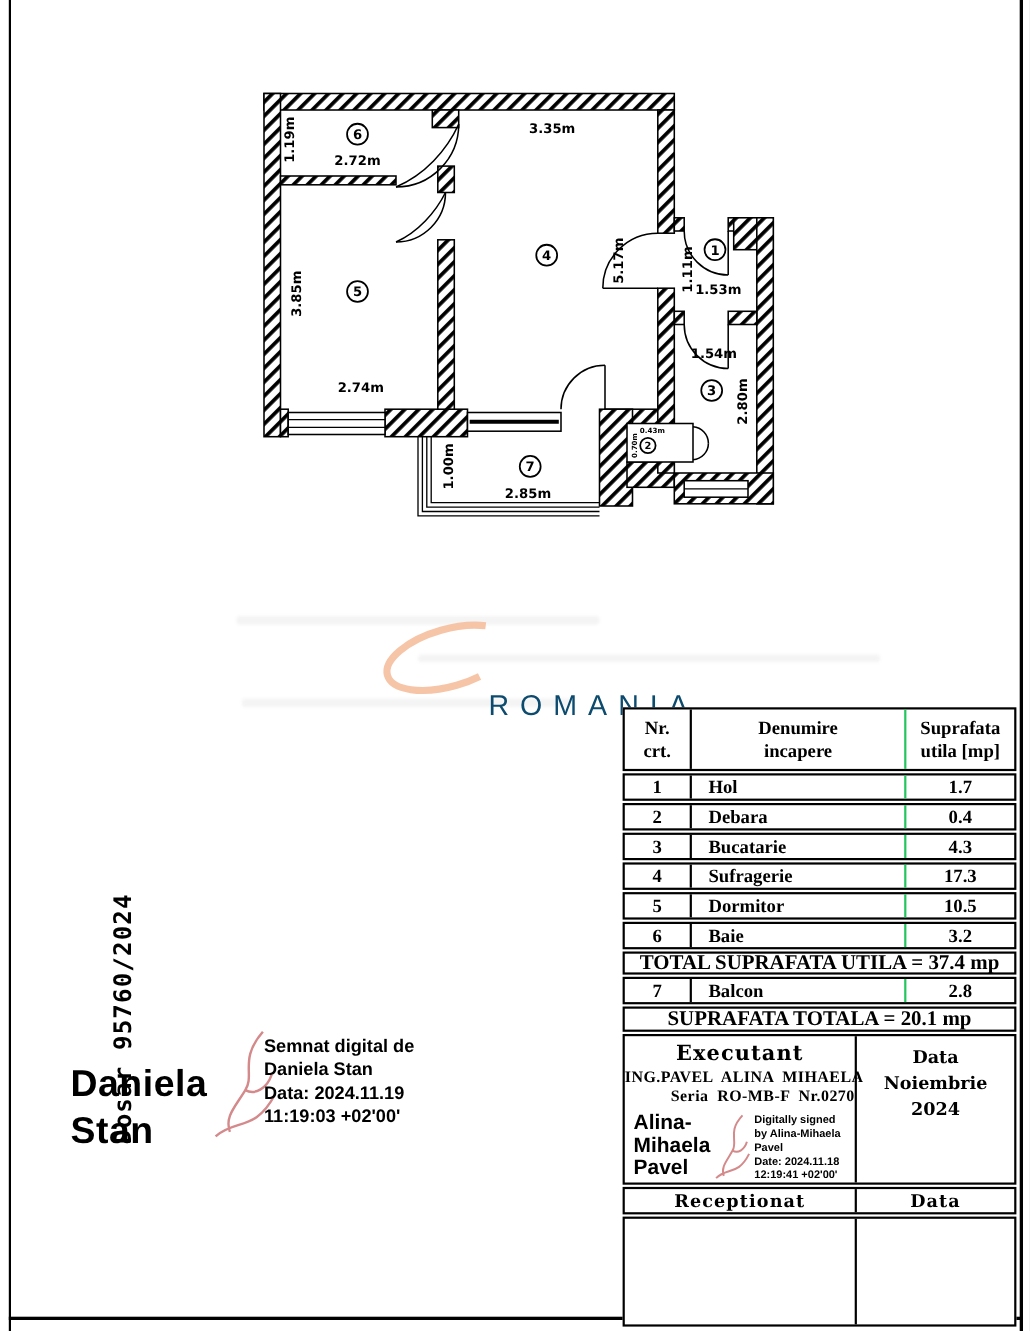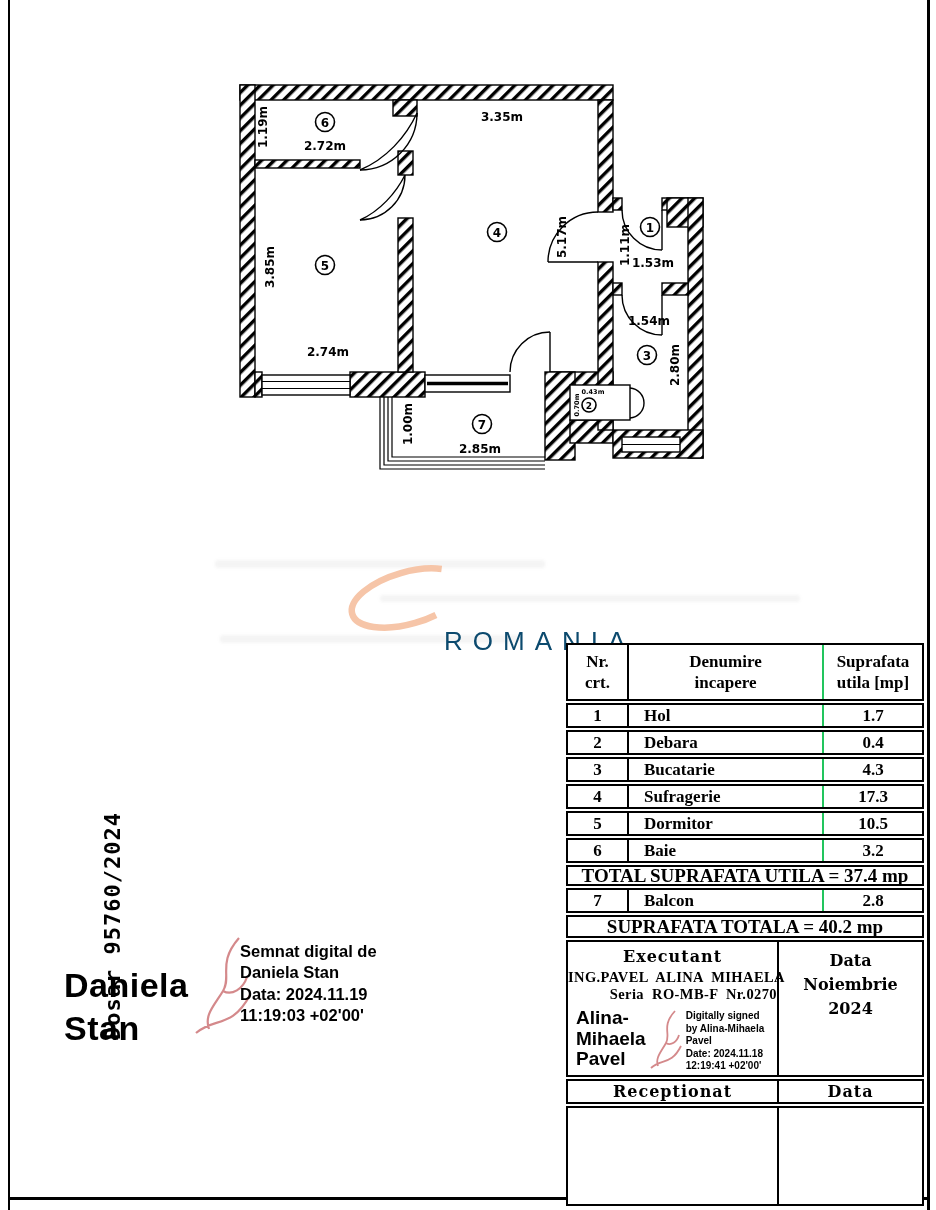--- a/index.html
+++ b/index.html
@@ -24,21 +24,21 @@
   .c3{flex:1;}
   .hdr{height:58px;font-size:17px;line-height:1.25;}
   .drow{height:25px;font-size:17px;}
   .trow{height:21px;font-size:19px;justify-content:center;align-items:center;display:flex;}
   .trow2{height:23px;font-size:19px;}
   .pre{white-space:pre-line;}
   
   .exbox{height:137px;}
   .excell{width:209px;box-sizing:border-box;padding-top:5px;}
   .slab{font-family:"DejaVu Serif",serif;font-weight:bold;}
-  .ex-title{text-align:center;font-size:16px;letter-spacing:1px;}
+  .ex-title{text-align:center;font-size:19px;letter-spacing:1px;}
   .ex-name{text-align:center;font-size:14.5px;margin-top:3px;white-space:pre;font-family:"Liberation Serif",serif;font-weight:bold;letter-spacing:.4px;}
   .ex-serial{text-align:right;font-size:14.5px;white-space:pre;font-family:"Liberation Serif",serif;font-weight:bold;letter-spacing:.4px;}
   .ex-sig{display:flex;margin-top:5px;padding-left:8px;gap:3px;align-items:flex-start;}
   .sig-name{font-size:19px;font-weight:600;line-height:1.08;white-space:pre-line;font-family:"Liberation Sans",sans-serif;}
   .sig-note{font-size:10px;font-weight:600;line-height:1.25;white-space:pre-line;font-family:"Liberation Sans",sans-serif;padding-top:2px;}
   .excell-r{flex:1;border-left:2px solid #000;box-sizing:border-box;padding-top:7px;text-align:center;
             font-size:16px;line-height:1.5;white-space:pre-line;}
   .rcbox{height:25px;}
   .rc-l{width:209px;display:flex;align-items:center;justify-content:center;font-size:16px;letter-spacing:1px;}
   .rc-r{flex:1;border-left:2px solid #000;display:flex;align-items:center;justify-content:center;font-size:16px;letter-spacing:1px;}
@@ -226,21 +226,21 @@
     </div>
 
     <div class="rowbox trow">TOTAL SUPRAFATA UTILA = 37.4 mp</div>
 
     <div class="rowbox drow">
       <div class="cell c1">7</div>
       <div class="cell c2">Balcon</div>
       <div class="cell c3">2.8</div>
     </div>
 
-    <div class="rowbox trow trow2">SUPRAFATA TOTALA = 40.2 mp</div>
+    <div class="rowbox trow trow2">SUPRAFATA TOTALA = 20.1 mp</div>
 
     <div class="rowbox exbox">
       <div class="excell">
         <div class="ex-title slab">Executant</div>
         <div class="ex-name">ING.PAVEL  ALINA  MIHAELA</div>
         <div class="ex-serial">Seria  RO-MB-F  Nr.0270</div>
         <div class="ex-sig">
           <div class="sig-name">Alina-
 Mihaela
 Pavel</div>

